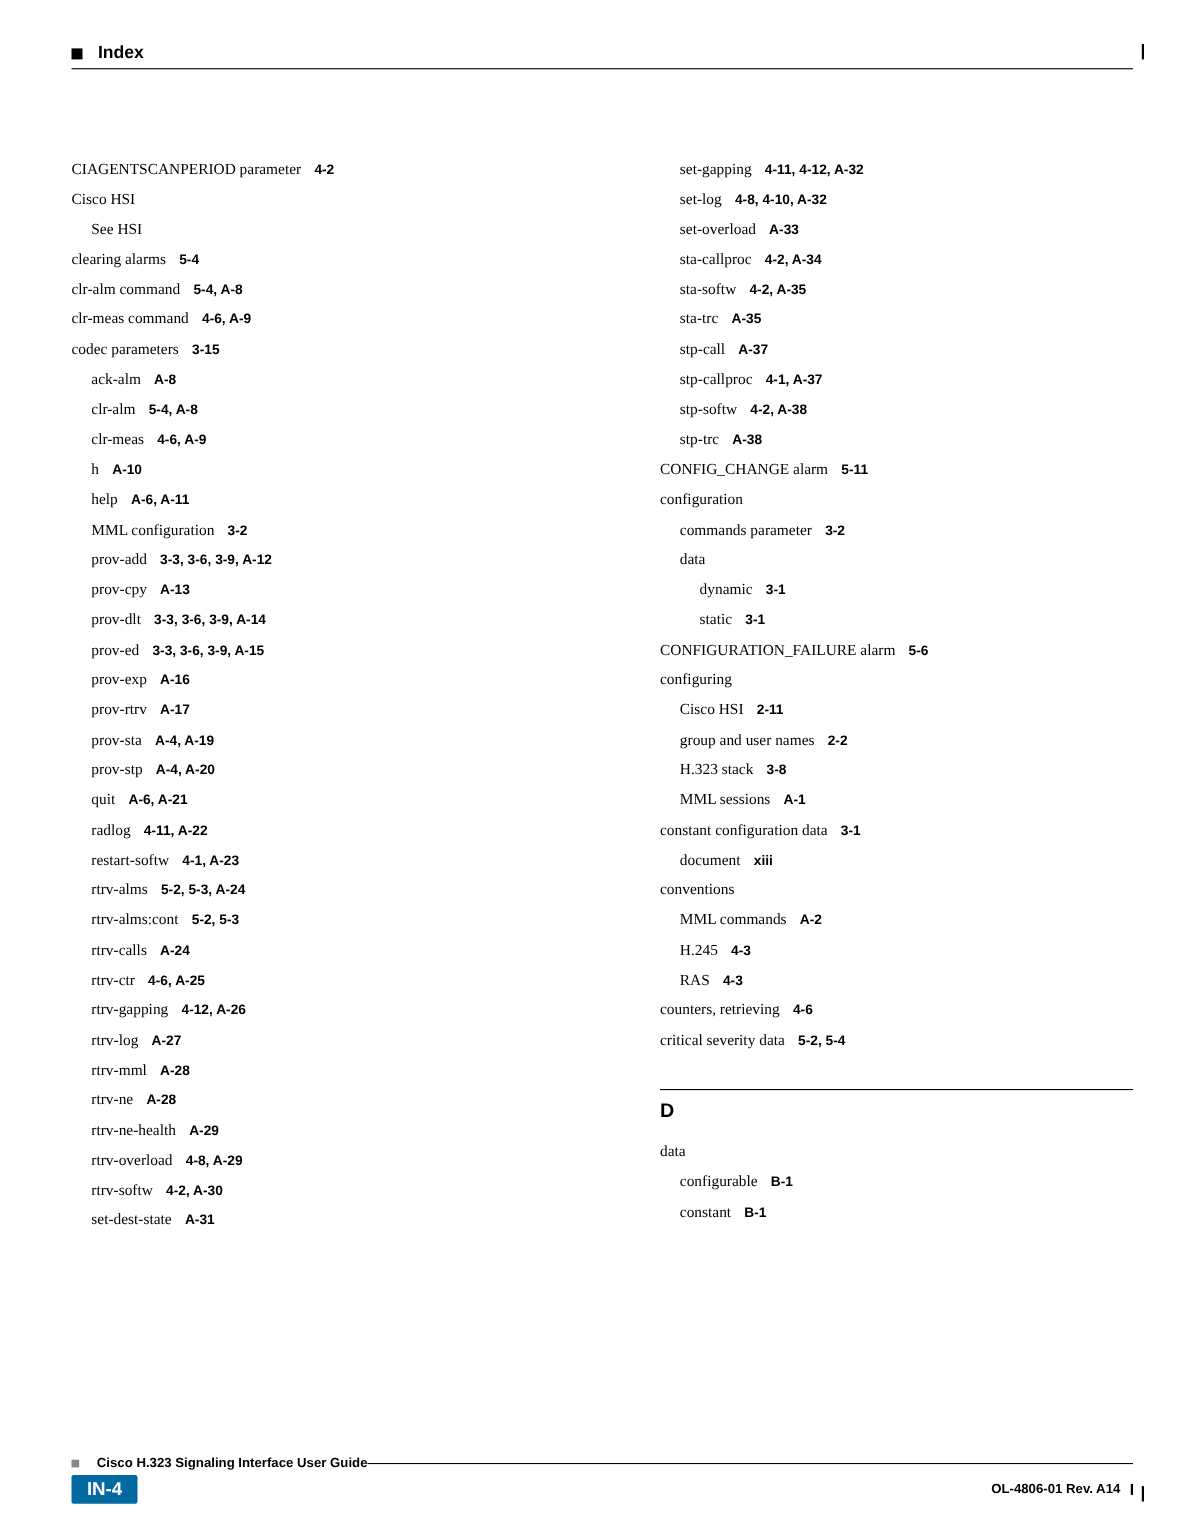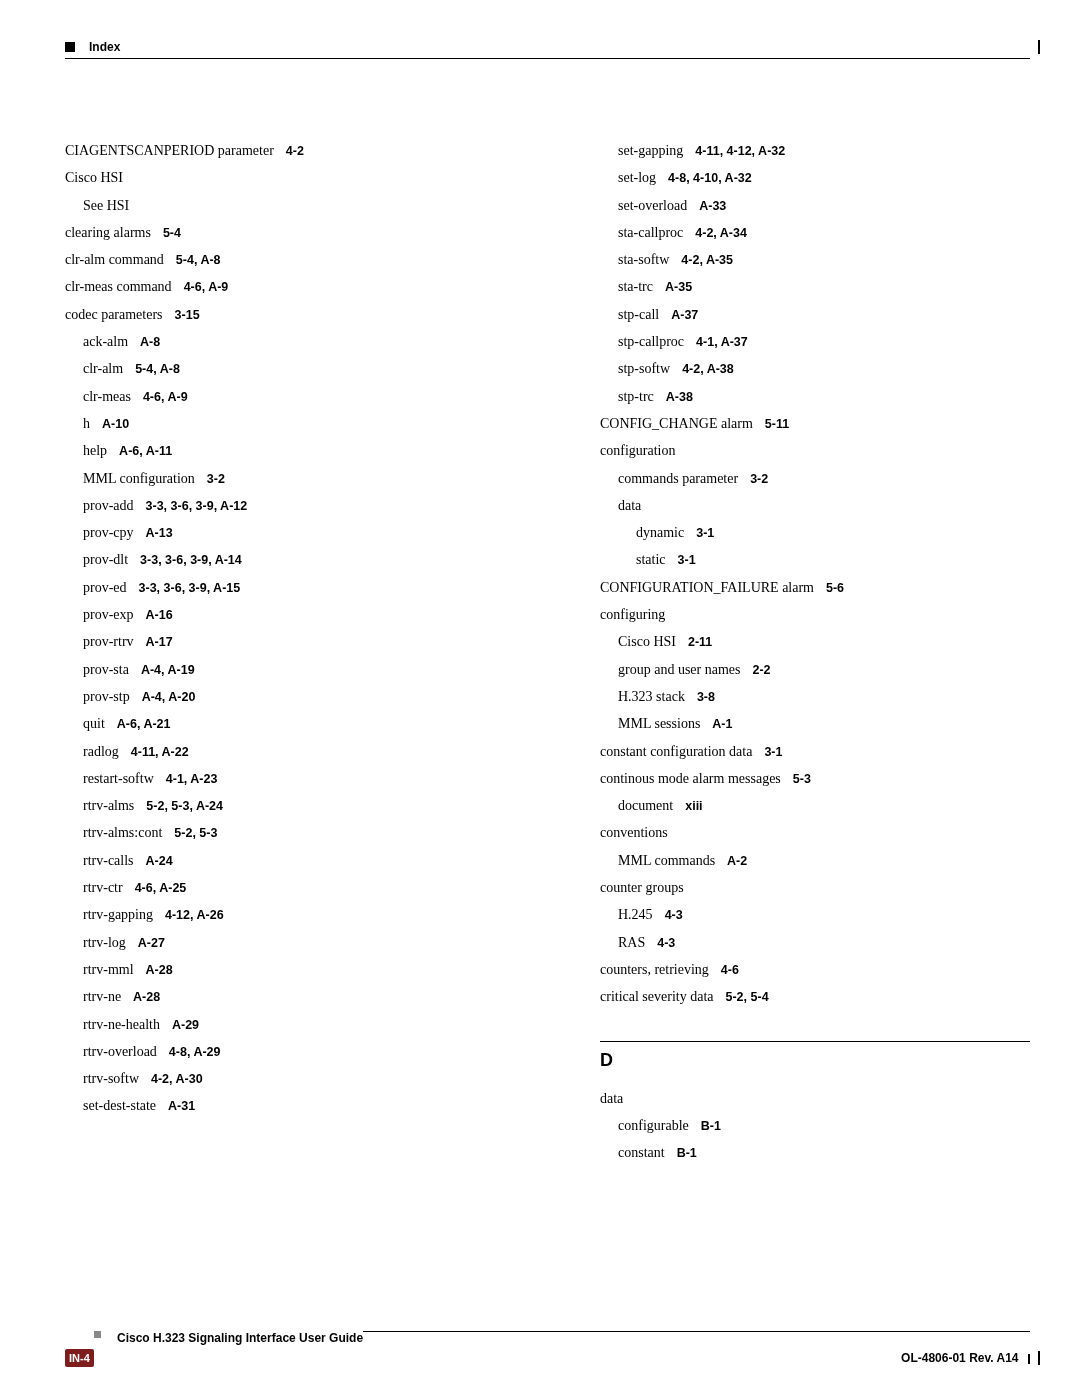--- a/index.html
+++ b/index.html
@@ -25,21 +25,21 @@
   .sq-black {
     width: 10px; height: 10px; background:#000; display:inline-block;
   }
   .sq-gray {
     width: 7px; height: 7px; background:#888; display:inline-block;
     margin-right: 4px; vertical-align: middle;
   }
   .header-title {
     font-family: Arial, Helvetica, sans-serif;
     font-weight: bold;
-    font-size: 12px;
+    font-size: 16px;
     margin-left: 14px;
   }
   .hr {
     border-top: 1px solid #000;
     margin-top: 4px;
     width: 100%;
   }
   .columns {
     display: flex;
     justify-content: space-between;
@@ -73,46 +73,46 @@
     margin-bottom: 14px;
   }
   .footer {
     position: absolute;
     bottom: 30px;
     left: 65px;
     right: 50px;
   }
   .footer-line {
     display: flex;
-    margin-left: 29px;
+    align-items: center;
   }
   .footer-rule {
     flex: 1;
     border-top: 1px solid #000;
     height: 0;
   }
   .footer-title {
     font-family: Arial, Helvetica, sans-serif;
     font-weight: bold;
     font-size: 12px;
     margin-left: 12px;
   }
   .footer-bottom {
     display: flex;
     justify-content: space-between;
     align-items: center;
     margin-top: 4px;
   }
   .page-badge {
-    background: #7f1d1d;
+    background: #0369a1;
     color: #fff;
     font-family: Arial, Helvetica, sans-serif;
     font-weight: bold;
-    font-size: 11px;
-    padding: 3px 4px;
+    font-size: 17px;
+    padding: 3px 14px;
     border-radius: 2px;
   }
   .doc-id {
     font-family: Arial, Helvetica, sans-serif;
     font-weight: bold;
     font-size: 12px;
   }
   .tick {
     width: 2px; height: 10px; background:#000; display:inline-block;
     vertical-align: middle;
@@ -190,25 +190,23 @@
         <div class="entry ind1"><span class="term">data</span></div>
         <div class="entry ind2"><span class="term">dynamic</span><span class="ref">3-1</span></div>
         <div class="entry ind2"><span class="term">static</span><span class="ref">3-1</span></div>
         <div class="entry"><span class="term">CONFIGURATION_FAILURE alarm</span><span class="ref">5-6</span></div>
         <div class="entry"><span class="term">configuring</span></div>
         <div class="entry ind1"><span class="term">Cisco HSI</span><span class="ref">2-11</span></div>
         <div class="entry ind1"><span class="term">group and user names</span><span class="ref">2-2</span></div>
         <div class="entry ind1"><span class="term">H.323 stack</span><span class="ref">3-8</span></div>
         <div class="entry ind1"><span class="term">MML sessions</span><span class="ref">A-1</span></div>
         <div class="entry"><span class="term">constant configuration data</span><span class="ref">3-1</span></div>
-        <div class="entry"><span class="term">continous mode alarm messages</span><span class="ref">5-3</span></div>
         <div class="entry ind1"><span class="term">document</span><span class="ref">xiii</span></div>
         <div class="entry"><span class="term">conventions</span></div>
         <div class="entry ind1"><span class="term">MML commands</span><span class="ref">A-2</span></div>
-        <div class="entry"><span class="term">counter groups</span></div>
         <div class="entry ind1"><span class="term">H.245</span><span class="ref">4-3</span></div>
         <div class="entry ind1"><span class="term">RAS</span><span class="ref">4-3</span></div>
         <div class="entry"><span class="term">counters, retrieving</span><span class="ref">4-6</span></div>
         <div class="entry"><span class="term">critical severity data</span><span class="ref">5-2, 5-4</span></div>
         <div class="sec-letter">D</div>
         <div class="entry"><span class="term">data</span></div>
         <div class="entry ind1"><span class="term">configurable</span><span class="ref">B-1</span></div>
         <div class="entry ind1"><span class="term">constant</span><span class="ref">B-1</span></div>
       </div>
   </div>

